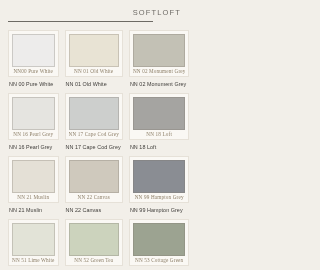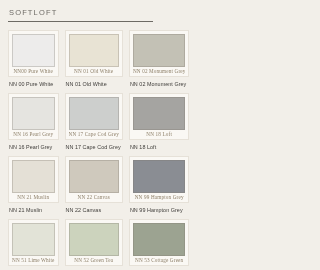--- a/index.html
+++ b/index.html
@@ -19,20 +19,21 @@
     height: 270px;
     box-sizing: border-box;
     padding: 9px 8px 0 8px;
     background: #f2efe9;
     position: relative;
   }
 
   
   .header {
     margin-bottom: 5px;
+    text-align: right;
   }
   .brand-title {
     font-size: 7.5px;
     letter-spacing: 1.15px;
     color: #6e6b66;
     font-weight: 400;
     line-height: 1;
     padding-left: 1px;
     white-space: nowrap;
   }

